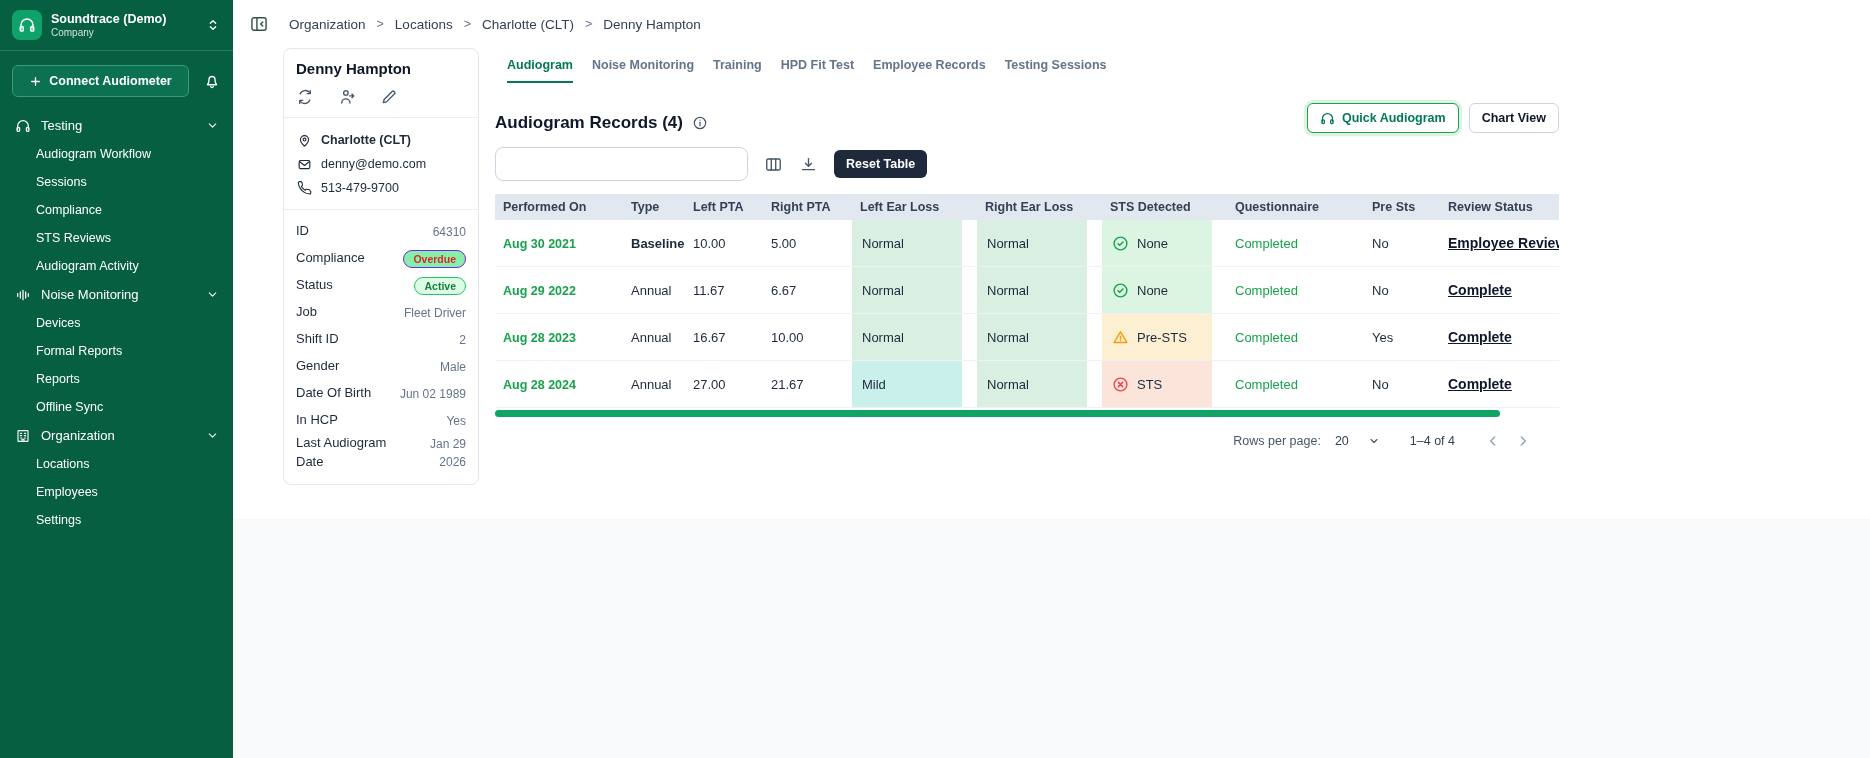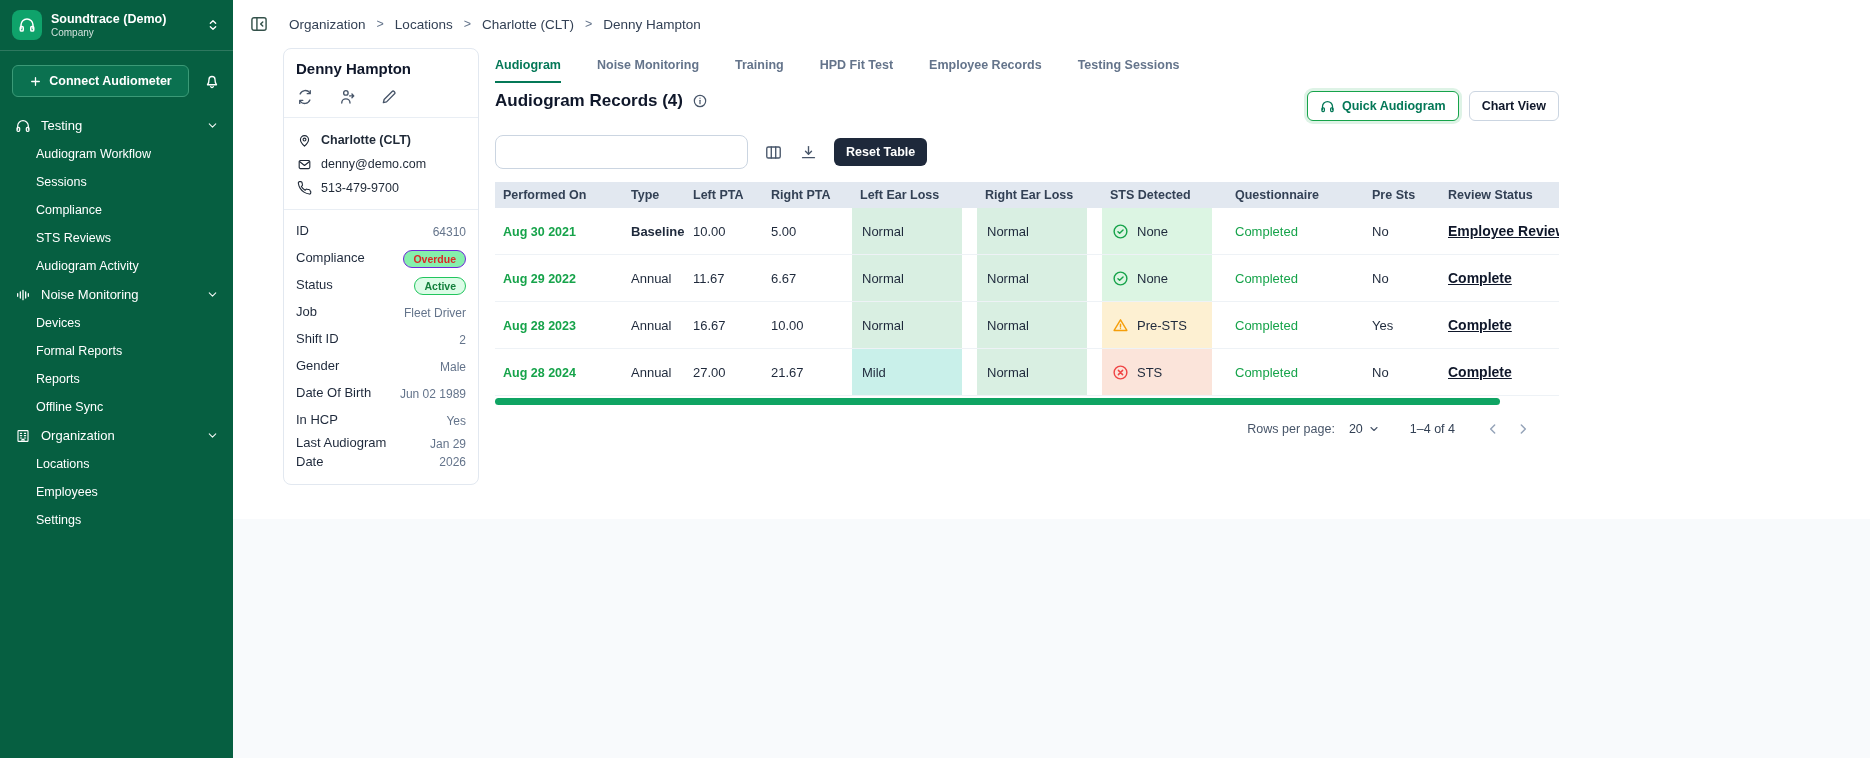--- a/index.html
+++ b/index.html
@@ -45,24 +45,24 @@
   .fields { padding-top:8px; }
   .field { display:flex; justify-content:space-between; align-items:center; min-height:27px; gap:8px; font-size:13px; color:#1e293b; }
   .flabel { max-width:108px; line-height:1.45; }
   .fval { flex:1; text-align:right; font-size:12px; color:#64748b; line-height:1.5; }
   .pill { display:inline-block; font-size:10.5px; font-weight:bold; padding:2px 9px; border-radius:999px; flex:0 0 auto; }
   .pill.red { color:#dc2626; border:1px solid #6d28d9; background:#86efac; }
   .pill.green { color:#15803d; border:1px solid #22c55e; background:#dcfce7; }
 
   
   .records { width:1064px; margin-left:16px; }
-  .tabs { display:flex; gap:36px; padding-top:10px; font-size:12.5px; font-weight:bold; color:#64748b; }
+  .tabs { display:flex; gap:19px; padding-top:10px; font-size:12.5px; font-weight:bold; color:#64748b;margin-left:12px; }
   .tab { padding-bottom:9px; cursor:pointer; border-bottom:2px solid transparent; }
   .tab.active { color:#047857; border-bottom-color:#047857; }
-  .rec-head { display:flex; align-items:flex-start; margin-top:8px; }
+  .rec-head { display:flex; align-items:flex-end; margin-top:20px; }
   .rec-title { display:flex; align-items:center; gap:9px; font-size:17px; font-weight:bold; color:#0f172a; }
   .rec-title .info { color:#475569; display:flex; cursor:pointer; }
   .rec-actions { margin-left:auto; display:flex; gap:10px; }
   .btn { height:30px; border-radius:6px; font-size:12.5px; font-weight:bold; display:flex; align-items:center; gap:7px; padding:0 12px; background:#fff; cursor:pointer; font-family:inherit; }
   .btn-quick { border:1px solid #16a34a; color:#047857; box-shadow:0 0 0 3px #def3e6; }
   .btn-chart { border:1px solid #cbd5e1; color:#0f172a; }
   .toolbar { display:flex; align-items:center; gap:16px; margin-top:14px; }
   .search { width:253px; height:34px; border:1px solid #cbd5e1; border-radius:8px; background:#fff; padding:0 10px; font-size:13px; font-family:inherit; outline:none; color:#1e293b; }
   .tool-ic { background:none; border:none; color:#475569; cursor:pointer; display:flex; }
   .btn-reset { background:#1e293b; color:#fff; border:none; height:28px; border-radius:6px; padding:0 12px; font-size:12.5px; font-weight:bold; cursor:pointer; font-family:inherit; }
@@ -76,21 +76,21 @@
   .block.mild { background:#c9f0ea; }
   .block.sts-none { background:#dcf5e3; }
   .block.sts-pre { background:#fdf0d2; }
   .block.sts-sts { background:#fbe4da; }
   .date-link { color:#16a34a; font-weight:bold; font-size:12.5px; text-decoration:none; cursor:pointer; }
   .type-bold { font-weight:bold; }
   .q-complete { color:#16a34a; }
   .review-link { font-weight:bold; font-size:14px; color:#0f172a; text-decoration:underline; cursor:pointer; }
   .hscroll { width:1005px; height:7px; border-radius:4px; background:#0fa463; margin-top:2px; cursor:pointer; }
   .pagination { display:flex; align-items:center; justify-content:flex-end; gap:14px; margin-top:16px; font-size:12.5px; color:#475569; padding-right:28px; }
-  .rpp-select { display:flex; align-items:center; gap:5px; color:#334155; cursor:pointer; margin-right:16px; }
+  .rpp-select { display:flex; align-items:center; gap:19px; color:#334155; cursor:pointer; margin-right:16px; }
   .range { color:#334155; margin-right:16px; }
   .page-btn { background:none; border:none; color:#94a3b8; cursor:pointer; display:flex; }
   svg { display:block; }
 </style>
 </head>
 <body>
 
 <div class="app">
 
   <aside class="sidebar">

